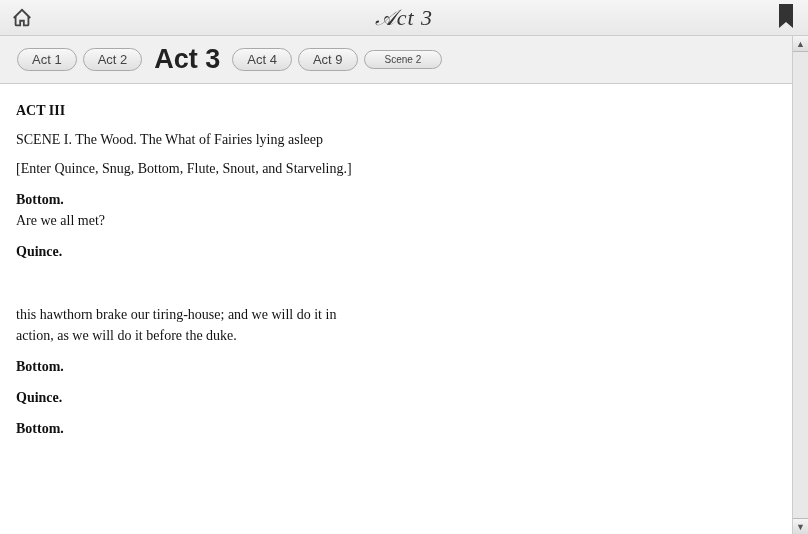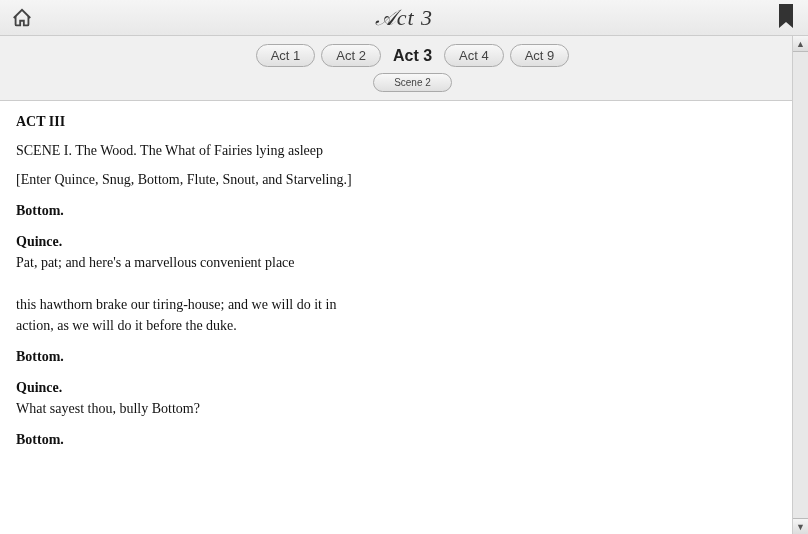--- a/index.html
+++ b/index.html
@@ -61,21 +61,21 @@
       justify-content: center;
       cursor: pointer;
     }
 
     
     .nav-area {
       background: #f0f0f0;
       border-bottom: 1px solid #cccccc;
       padding: 8px 0 8px 17px;
       display: flex;
-      flex-direction: column;
+      flex-direction: row;
       align-items: center;
       gap: 6px;
     }
 
     .acts-row {
       display: flex;
       align-items: center;
       gap: 6px;
     }
 
@@ -86,21 +86,21 @@
       background: linear-gradient(to bottom, #f8f8f8, #e0e0e0);
       font-size: 13px;
       color: #444;
       cursor: pointer;
       font-family: Arial, sans-serif;
     }
 
     .act-tab.active {
       background: none;
       border: none;
-      font-size: 16px;
+      font-size: 27px;
       font-weight: bold;
       color: #222;
       font-family: Arial, sans-serif;
       padding: 0 6px;
     }
 
     .scene-tab {
       padding: 3px 20px;
       border: 1px solid #aaaaaa;
       border-radius: 14px;
@@ -148,21 +148,21 @@
       display: flex;
       align-items: center;
       justify-content: center;
       cursor: pointer;
       font-size: 9px;
       color: #555;
     }
 
     
     .content {
-      padding: 10px 20px 16px 16px;
+      padding: 16px 20px 16px 16px;
       margin-right: 16px;
       height: calc(534px - 36px - 74px);
       overflow-y: hidden;
       font-size: 14px;
       color: #111;
       line-height: 1.5;
     }
 
     .content-section {
       margin-bottom: 10px;
@@ -242,37 +242,37 @@
 
 <div class="content">
   <div class="content-section">
     <div class="act-heading">ACT III</div>
     <div class="scene-desc">SCENE I. The Wood. The What of Fairies lying asleep</div>
     <div class="stage-direction">[Enter Quince, Snug, Bottom, Flute, Snout, and Starveling.]</div>
   </div>
 
   <div class="content-section">
     <div class="character-name">Bottom.</div>
+    <div class="speech">Are we all met?</div>
   </div>
 
   <div class="content-section">
     <div class="character-name">Quince.</div>
     <div class="speech">
-      <span>Pat, pat; and here's a marvellous convenient place</span><br>
+      <br>
       <br>
       <span>this hawthorn brake our tiring-house; and we will do it in</span><br>
       <span>action, as we will do it before the duke.</span>
     </div>
   </div>
 
   <div class="content-section">
     <div class="character-name">Bottom.</div>
   </div>
 
   <div class="content-section">
     <div class="character-name">Quince.</div>
-    <div class="speech">What sayest thou, bully Bottom?</div>
   </div>
 
   <div class="content-section">
     <div class="character-name">Bottom.</div>
   </div>
 </div>
 
 </body></html>

